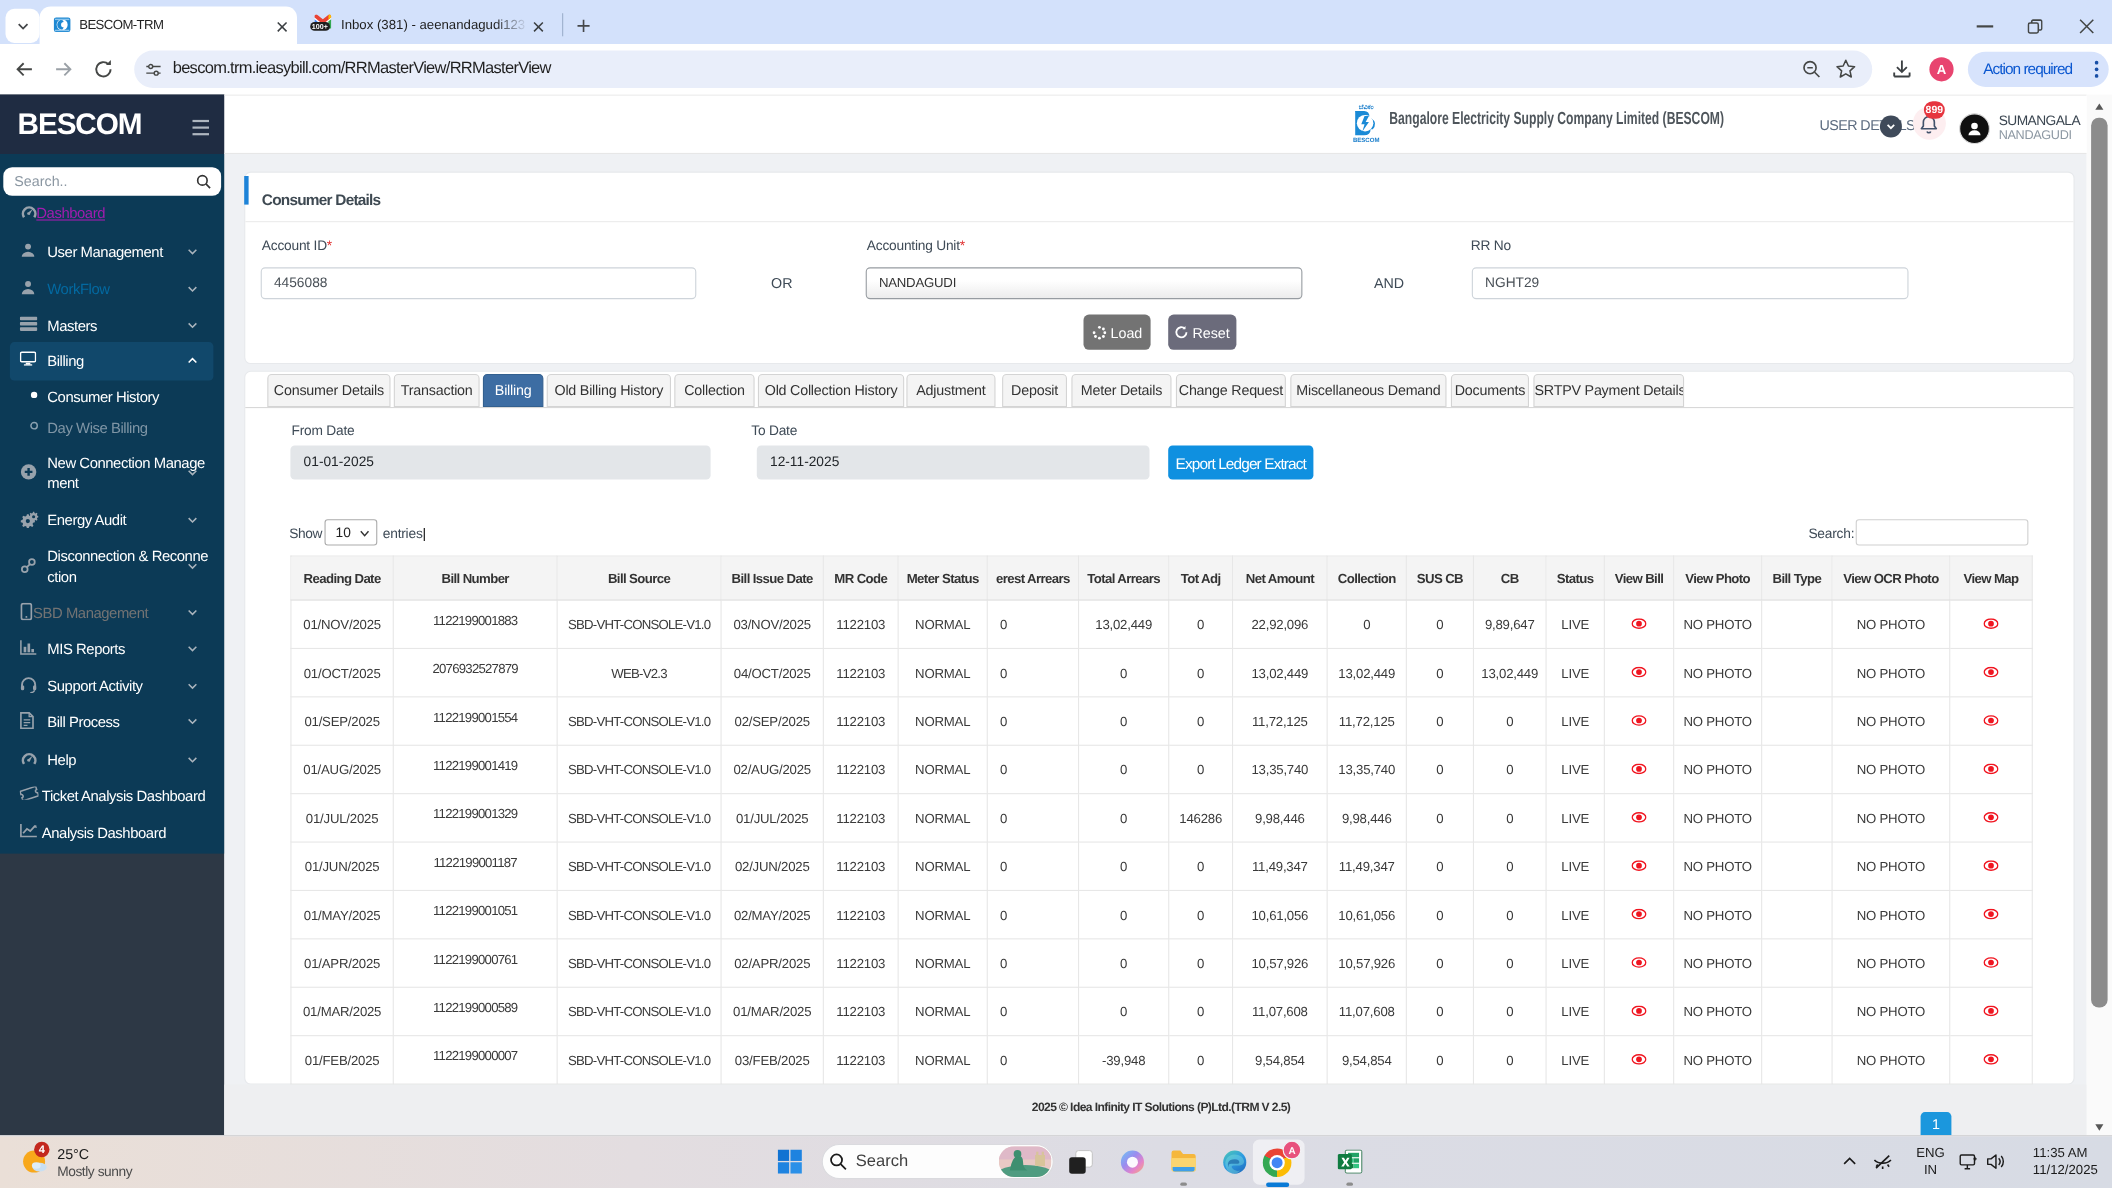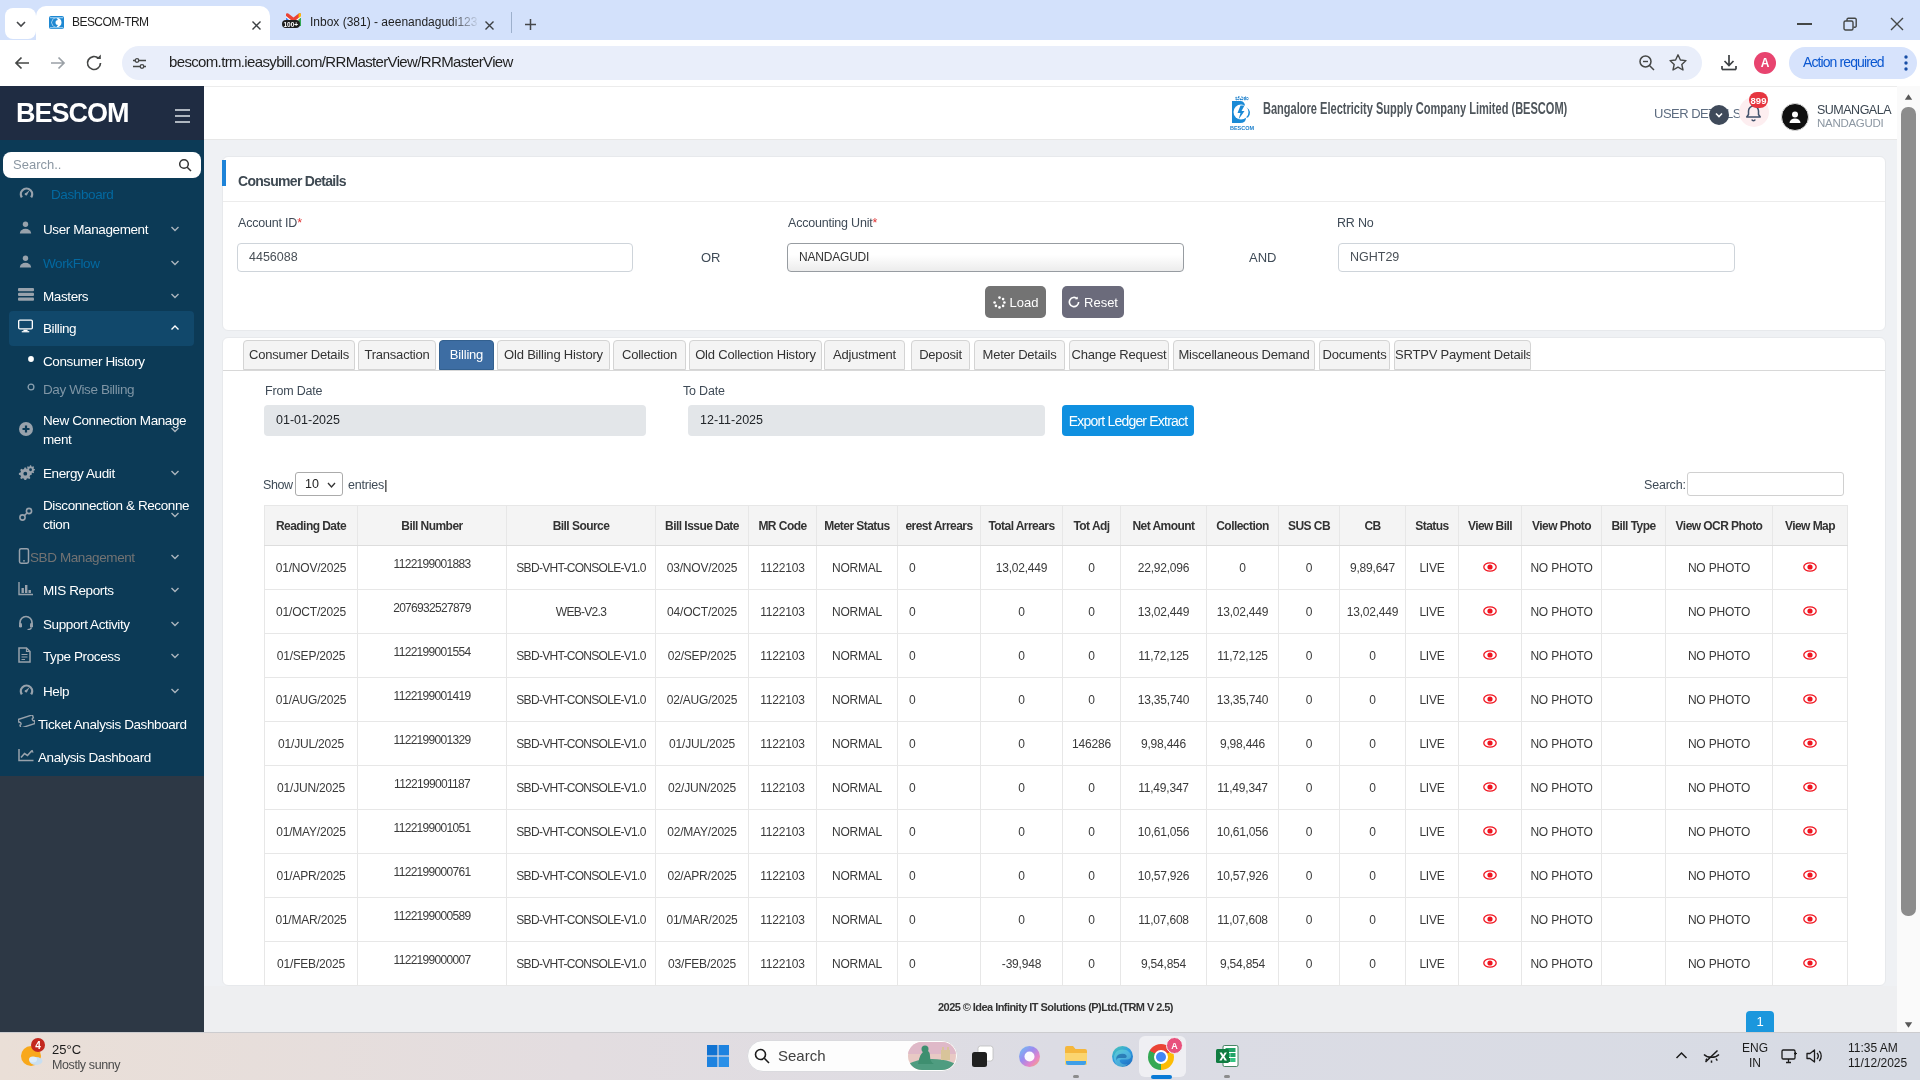--- a/index.html
+++ b/index.html
@@ -113,21 +113,21 @@
     </svg></div>
 <div id="omnibox" class="abs"></div>
 <div class="abs ctr" style="left:126px;top:50px;width:26px;height:26px;">
 <svg width="15" height="15" viewBox="0 0 15 15">
       <circle cx="5" cy="4.5" r="1.8" fill="none" stroke="#454746" stroke-width="1.3"></circle>
       <path d="M7 4.5 H14 M1 4.5 H3.2" stroke="#454746" stroke-width="1.3"></path>
       <circle cx="10" cy="10.5" r="1.8" fill="none" stroke="#454746" stroke-width="1.3"></circle>
       <path d="M1 10.5 H8.2 M11.8 10.5 H14" stroke="#454746" stroke-width="1.3"></path>
     </svg>
   </div>
-<div class="abs" style="left:157px;top:53px;font-size:15px;color:#1f1f1f;letter-spacing:-0.65px;margin-left:12px;">bescom.trm.ieasybill.com/RRMasterView/RRMasterView</div>
+<div class="abs" style="left:157px;top:53px;font-size:15px;color:#1f1f1f;letter-spacing:-0.65px;">bescom.trm.ieasybill.com/RRMasterView/RRMasterView</div>
 <div class="abs" style="left:1637px;top:53px;"><svg width="20" height="20" viewBox="0 0 20 20">
       <circle cx="8.5" cy="8.5" r="5.5" fill="none" stroke="#454746" stroke-width="1.5"></circle>
       <path d="M12.7 12.7 L17 17" stroke="#454746" stroke-width="1.5"></path>
       <path d="M6 8.5 H11" stroke="#454746" stroke-width="1.4"></path>
     </svg></div>
 <div class="abs" style="left:1668px;top:53px;"><svg width="20" height="20" viewBox="0 0 20 20">
       <path d="M10 1.8 L12.4 7 L18 7.6 L13.8 11.4 L15 17 L10 14.1 L5 17 L6.2 11.4 L2 7.6 L7.6 7 Z" fill="none" stroke="#454746" stroke-width="1.4" stroke-linejoin="round"></path>
     </svg></div>
 <div class="abs" style="left:1719px;top:53px;"><svg width="20" height="20" viewBox="0 0 20 20">
       <path d="M10 2 V12 M5.5 8 L10 12.5 L14.5 8" stroke="#3c4043" stroke-width="1.7" fill="none"></path>
@@ -157,21 +157,21 @@
       <path d="M9.2 9.2 L13 13" stroke="#333" stroke-width="1.5"></path>
     </svg>
 </div>
 <div id="menuitems">
     <div class="abs" style="left:9px;top:311px;width:185px;height:35px;background:#11486b;border-radius:4px;"></div>
 <div class="mi" style="top:178px;height:32px;">
       <span class="ico" style="left:18px;"><svg width="17" height="17" viewBox="0 0 17 17">
           <path d="M8.5 2.5 a6.8 6.8 0 0 1 6.8 6.8 a6.8 6.8 0 0 1 -1.2 3.8 l-1.9 -1.3 a4.5 4.5 0 1 0 -7.4 0 l-1.9 1.3 a6.8 6.8 0 0 1 -1.2 -3.8 A6.8 6.8 0 0 1 8.5 2.5 z" fill="#98a2ac"></path>
           <path d="M7.8 10.3 a1.2 1.2 0 0 0 1.7 -1.2 l2.3 -4.2 -3.9 3 a1.2 1.2 0 0 0 -0.1 2.4 z" fill="#98a2ac"></path>
         </svg></span>
-      <span class="txt" style="left:51px;color:#0369a1;">Dashboard</span>
+      <span class="txt" style="left:33px;color:#a21caf;text-decoration:underline;">Dashboard</span>
     </div>
 <div class="mi" style="top:213px;height:32px;">
       <span class="ico" style="left:18px;"><svg width="15" height="15" viewBox="0 0 15 15">
           <circle cx="7.5" cy="4.2" r="2.7" fill="#98a2ac"></circle>
           <path d="M1.8 13.5 a5.7 4.7 0 0 1 11.4 0 z" fill="#98a2ac"></path>
         </svg></span>
       <span class="txt" style="left:43px;color:#ffffff;">User Management</span>
       <span class="chev"><svg width="10" height="9" viewBox="0 0 10 9">
           <path d="M1.5 2.5 L5 6 L8.5 2.5" stroke="#aab4bd" stroke-width="1.4" fill="none"></path>
         </svg></span>
@@ -290,21 +290,21 @@
       <span class="chev"><svg width="10" height="9" viewBox="0 0 10 9">
           <path d="M1.5 2.5 L5 6 L8.5 2.5" stroke="#aab4bd" stroke-width="1.4" fill="none"></path>
         </svg></span>
     </div>
 <div class="mi" style="top:640px;height:32px;">
       <span class="ico" style="left:18px;"><svg width="13" height="16" viewBox="0 0 13 16">
           <path d="M1 1 H8.5 L12 4.5 V15 H1 z" fill="none" stroke="#98a2ac" stroke-width="1.5"></path>
           <path d="M8.5 1 V4.5 H12" fill="none" stroke="#98a2ac" stroke-width="1.2"></path>
           <path d="M3.5 7.5 H9.5 M3.5 10 H9.5 M3.5 12.5 H7" stroke="#98a2ac" stroke-width="1.2"></path>
         </svg></span>
-      <span class="txt" style="left:43px;color:#ffffff;">Type Process</span>
+      <span class="txt" style="left:43px;color:#ffffff;">Bill Process</span>
       <span class="chev"><svg width="10" height="9" viewBox="0 0 10 9">
           <path d="M1.5 2.5 L5 6 L8.5 2.5" stroke="#aab4bd" stroke-width="1.4" fill="none"></path>
         </svg></span>
     </div>
 <div class="mi" style="top:675px;height:32px;">
       <span class="ico" style="left:18px;"><svg width="17" height="17" viewBox="0 0 17 17">
           <path d="M8.5 2.5 a6.8 6.8 0 0 1 6.8 6.8 a6.8 6.8 0 0 1 -1.2 3.8 l-1.9 -1.3 a4.5 4.5 0 1 0 -7.4 0 l-1.9 1.3 a6.8 6.8 0 0 1 -1.2 -3.8 A6.8 6.8 0 0 1 8.5 2.5 z" fill="#98a2ac"></path>
           <path d="M7.8 10.3 a1.2 1.2 0 0 0 1.7 -1.2 l2.3 -4.2 -3.9 3 a1.2 1.2 0 0 0 -0.1 2.4 z" fill="#98a2ac"></path>
         </svg></span>
       <span class="txt" style="left:43px;color:#ffffff;">Help</span>

